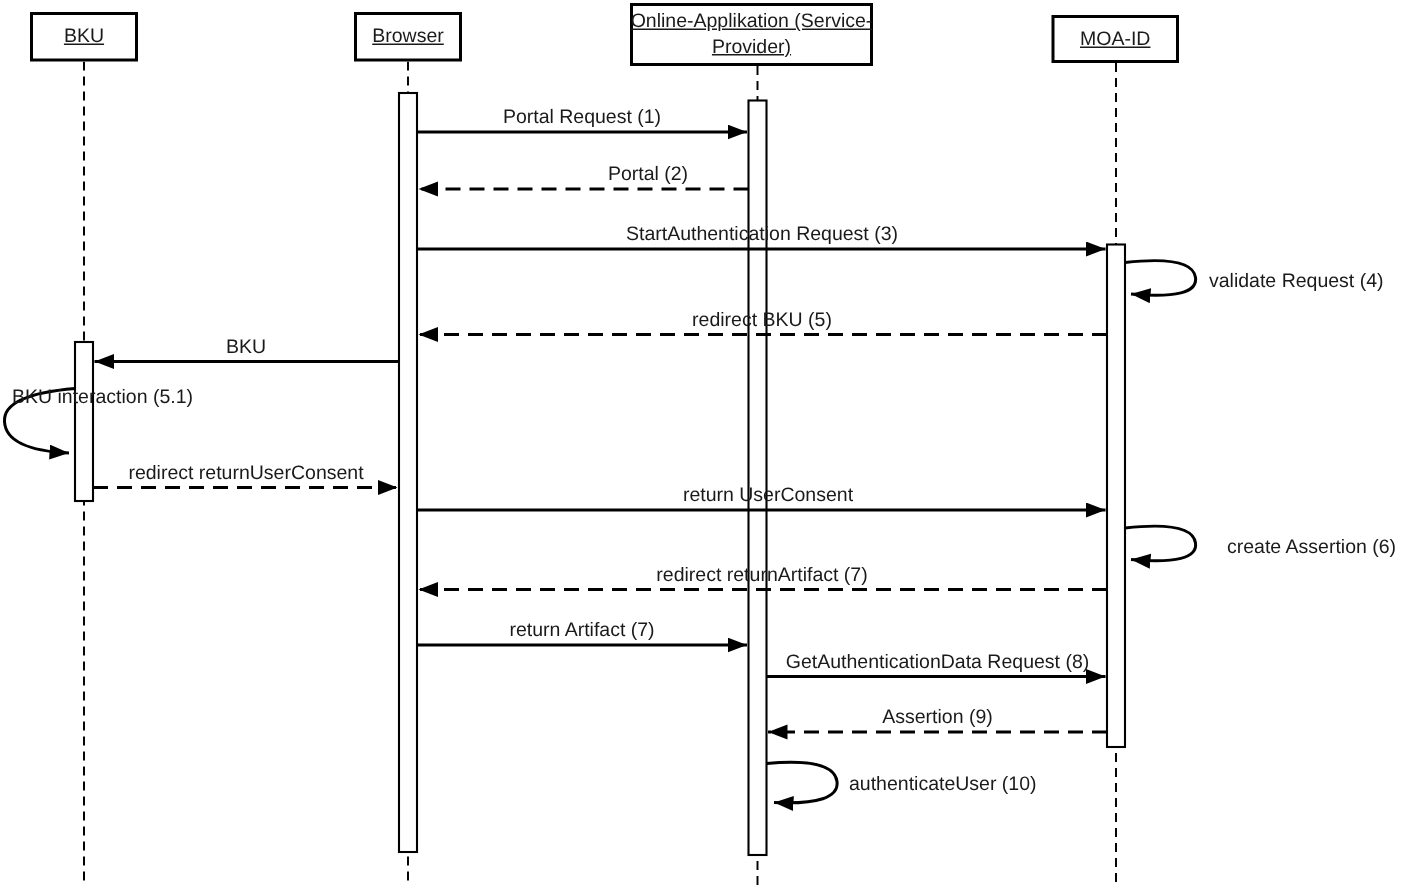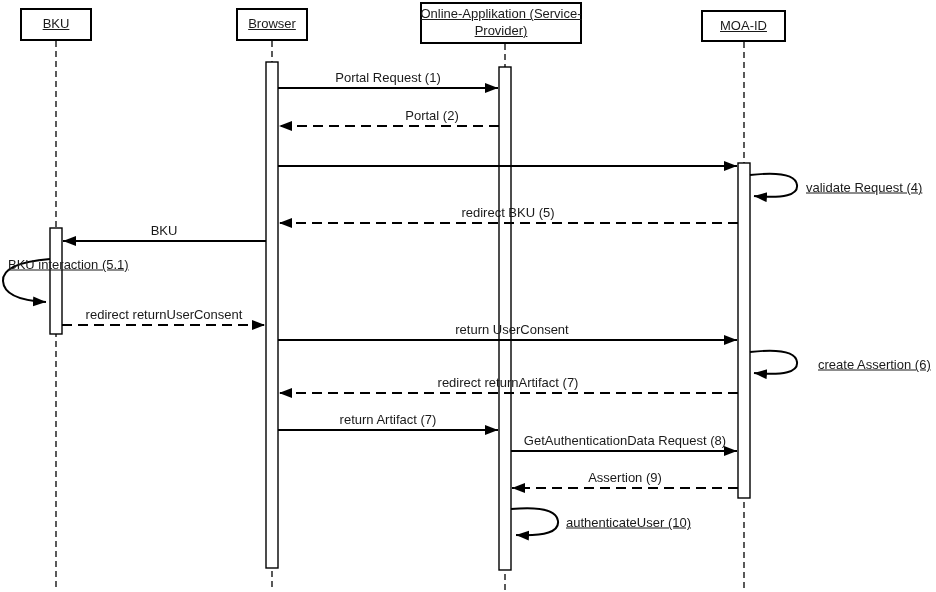--- a/index.html
+++ b/index.html
@@ -31,21 +31,21 @@
     line-height:1.3;
   }
   .actor-box span{text-decoration:underline;display:block;white-space:nowrap;}
   .msg-label{
     position:absolute;
     font-size:13px;
     color:#1a1a1a;
     white-space:nowrap;
   }
   .msg-label.center{transform:translate(-50%,-100%);}
-  .msg-label.side{transform:translate(0,-50%);text-decoration:underline;}
+  .msg-label.side{transform:translate(0,-50%);}
 </style>
 </head>
 <body>
 
 <div id="stage">
 
   <svg id="diagram-svg" width="936" height="592" viewBox="0 0 936 592">
     <defs>
       <marker id="arrowhead" markerWidth="15" markerHeight="12" refX="13" refY="5" orient="auto" markerUnits="userSpaceOnUse">
         <path d="M0,0 L13,5 L0,10 Z" fill="#000"></path>
@@ -88,20 +88,21 @@
   <div class="actor-box" style="left:701px;top:10px;width:85px;height:32px;">
     <span>MOA-ID</span>
   </div>
   <div class="actor-box" style="left:420px;top:2px;width:162px;height:42px;">
     <span>Online-Applikation (Service-</span>
     <span>Provider)</span>
   </div>
 
   <div class="msg-label center" style="left:388px;top:85px;">Portal Request (1)</div>
   <div class="msg-label center" style="left:388px;top:123px;margin-left:44px;">Portal (2)</div>
+  <div class="msg-label center" style="left:508px;top:163px;">StartAuthentication Request (3)</div>
   <div class="msg-label side" style="left:806px;top:187px;">validate Request (4)</div>
   <div class="msg-label center" style="left:508px;top:220px;">redirect BKU (5)</div>
   <div class="msg-label center" style="left:164px;top:238px;">BKU</div>
   <div class="msg-label side" style="left:8px;top:264px;">BKU interaction (5.1)</div>
   <div class="msg-label center" style="left:164px;top:322px;">redirect returnUserConsent</div>
   <div class="msg-label center" style="left:512px;top:337px;">return UserConsent</div>
   <div class="msg-label side" style="left:806px;top:364px;margin-left:12px;">create Assertion (6)</div>
   <div class="msg-label center" style="left:508px;top:390px;text-align:right;">redirect returnArtifact (7)</div>
   <div class="msg-label center" style="left:388px;top:427px;">return Artifact (7)</div>
   <div class="msg-label center" style="left:625px;top:448px;">GetAuthenticationData Request (8)</div>

